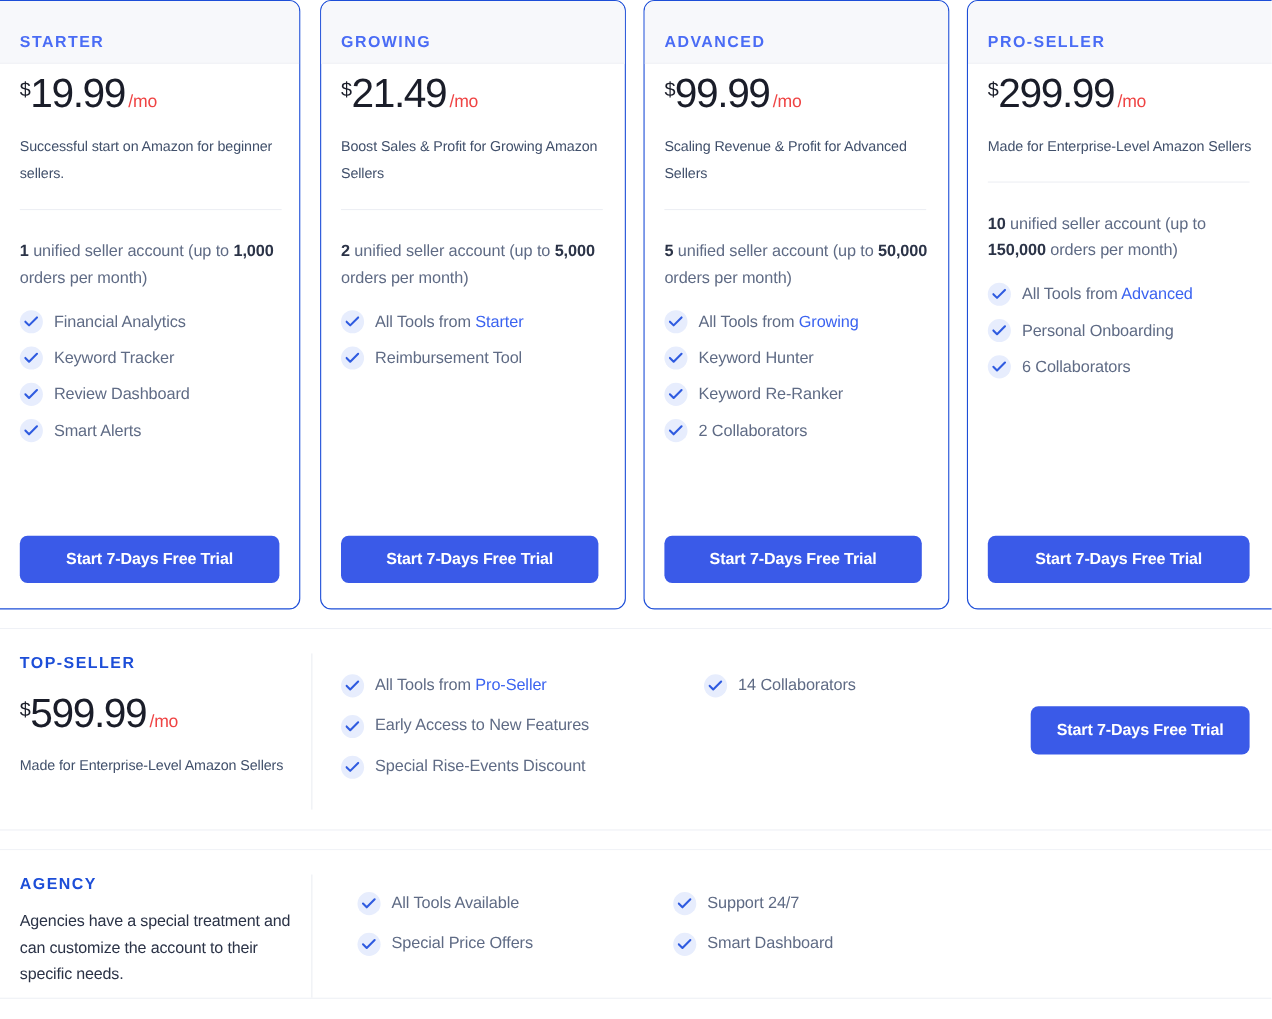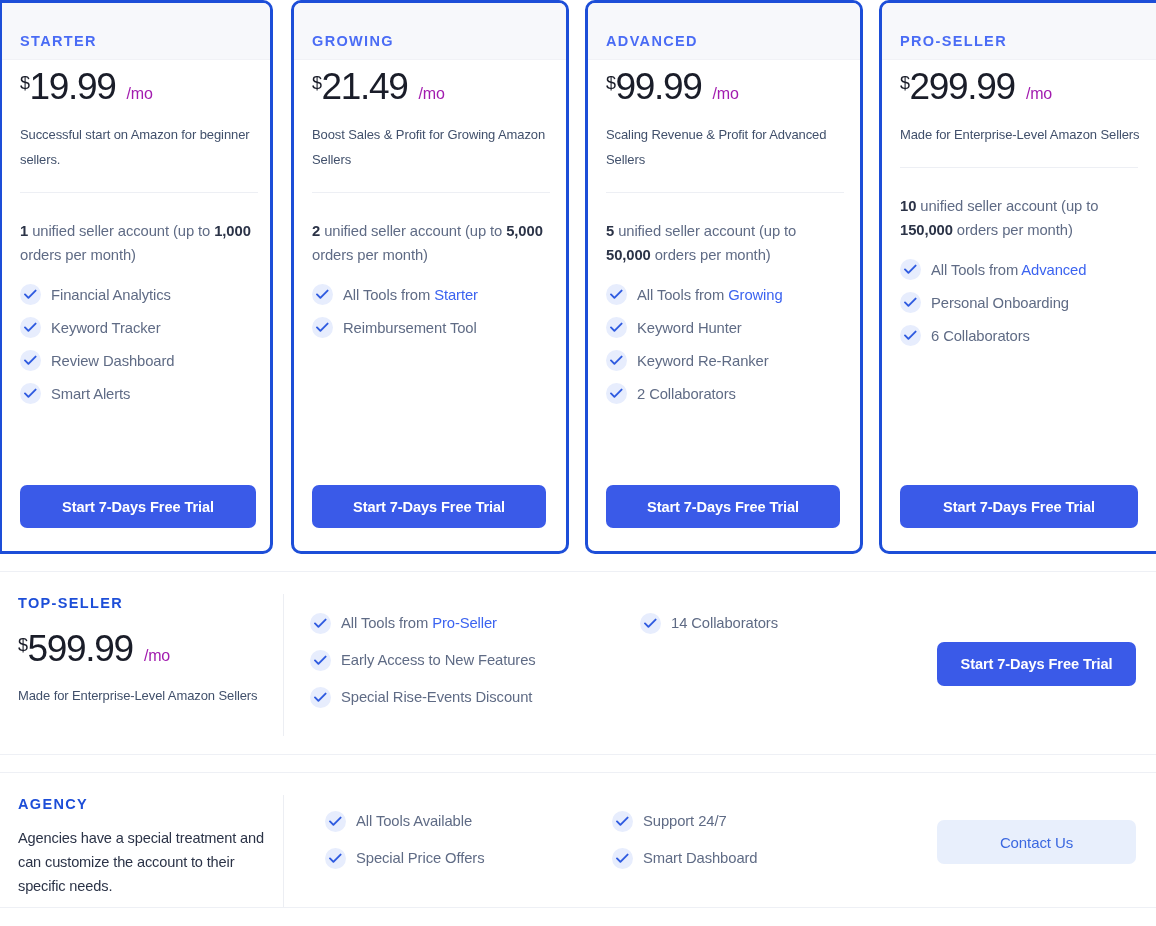--- a/index.html
+++ b/index.html
@@ -29,21 +29,21 @@
     height: 554px;
     display: flex;
     align-items: flex-start;
   }
 
   .card {
     position: relative;
     width: 274px;
     height: 554px;
     background: #ffffff;
-    border: 3px solid #1d4ed8;
+    border: 1px solid #1d4ed8;
     border-radius: 10px;
     overflow: hidden;
     flex: 0 0 auto;
   }
   .card.card-1 { width: 274px; margin-left: -1px; border-top-left-radius: 0; border-bottom-left-radius: 0; }
   .card.card-2 { margin-left: 18px; width: 278px; }
   .card.card-3 { margin-left: 16px; width: 278px; }
   .card.card-4 { margin-left: 16px; width: 292px; border-top-right-radius: 0; border-bottom-right-radius: 0; }
 
   .card-head {
@@ -87,22 +87,22 @@
   }
   .price-amt {
     font-size: 37px;
     font-weight: 400;
     letter-spacing: -1.3px;
     line-height: 1;
   }
   .price-per {
     font-size: 16px;
     font-weight: 400;
-    color: #a21caf;
-    margin-left: 11px;
+    color: #ef4444;
+    margin-left: 3px;
     letter-spacing: -0.2px;
   }
 
   .tier-desc {
     margin-top: 17px;
     font-size: 13px;
     line-height: 25px;
     color: #41506b;
     letter-spacing: -0.1px;
     max-width: 240px;
@@ -521,17 +521,16 @@
             <span class="check">
               <svg width="13" height="11" viewBox="0 0 13 11" fill="none" xmlns="http://www.w3.org/2000/svg">
                 <path d="M1 5.4L4.4 8.8L11.6 1.6" stroke="#2f5be0" stroke-width="1.9" stroke-linecap="round" stroke-linejoin="round"></path>
               </svg>
             </span>
             <span class="feat-text">Smart Dashboard</span>
           </div>
         </div>
     </div>
 
-    <button class="wide-cta soft" style="left:937px; top:47px; width:199px;">Contact Us</button>
   </div>
 
   <div class="wide-sep" style="top:907px;"></div>
 </div>
 
 </body></html>

